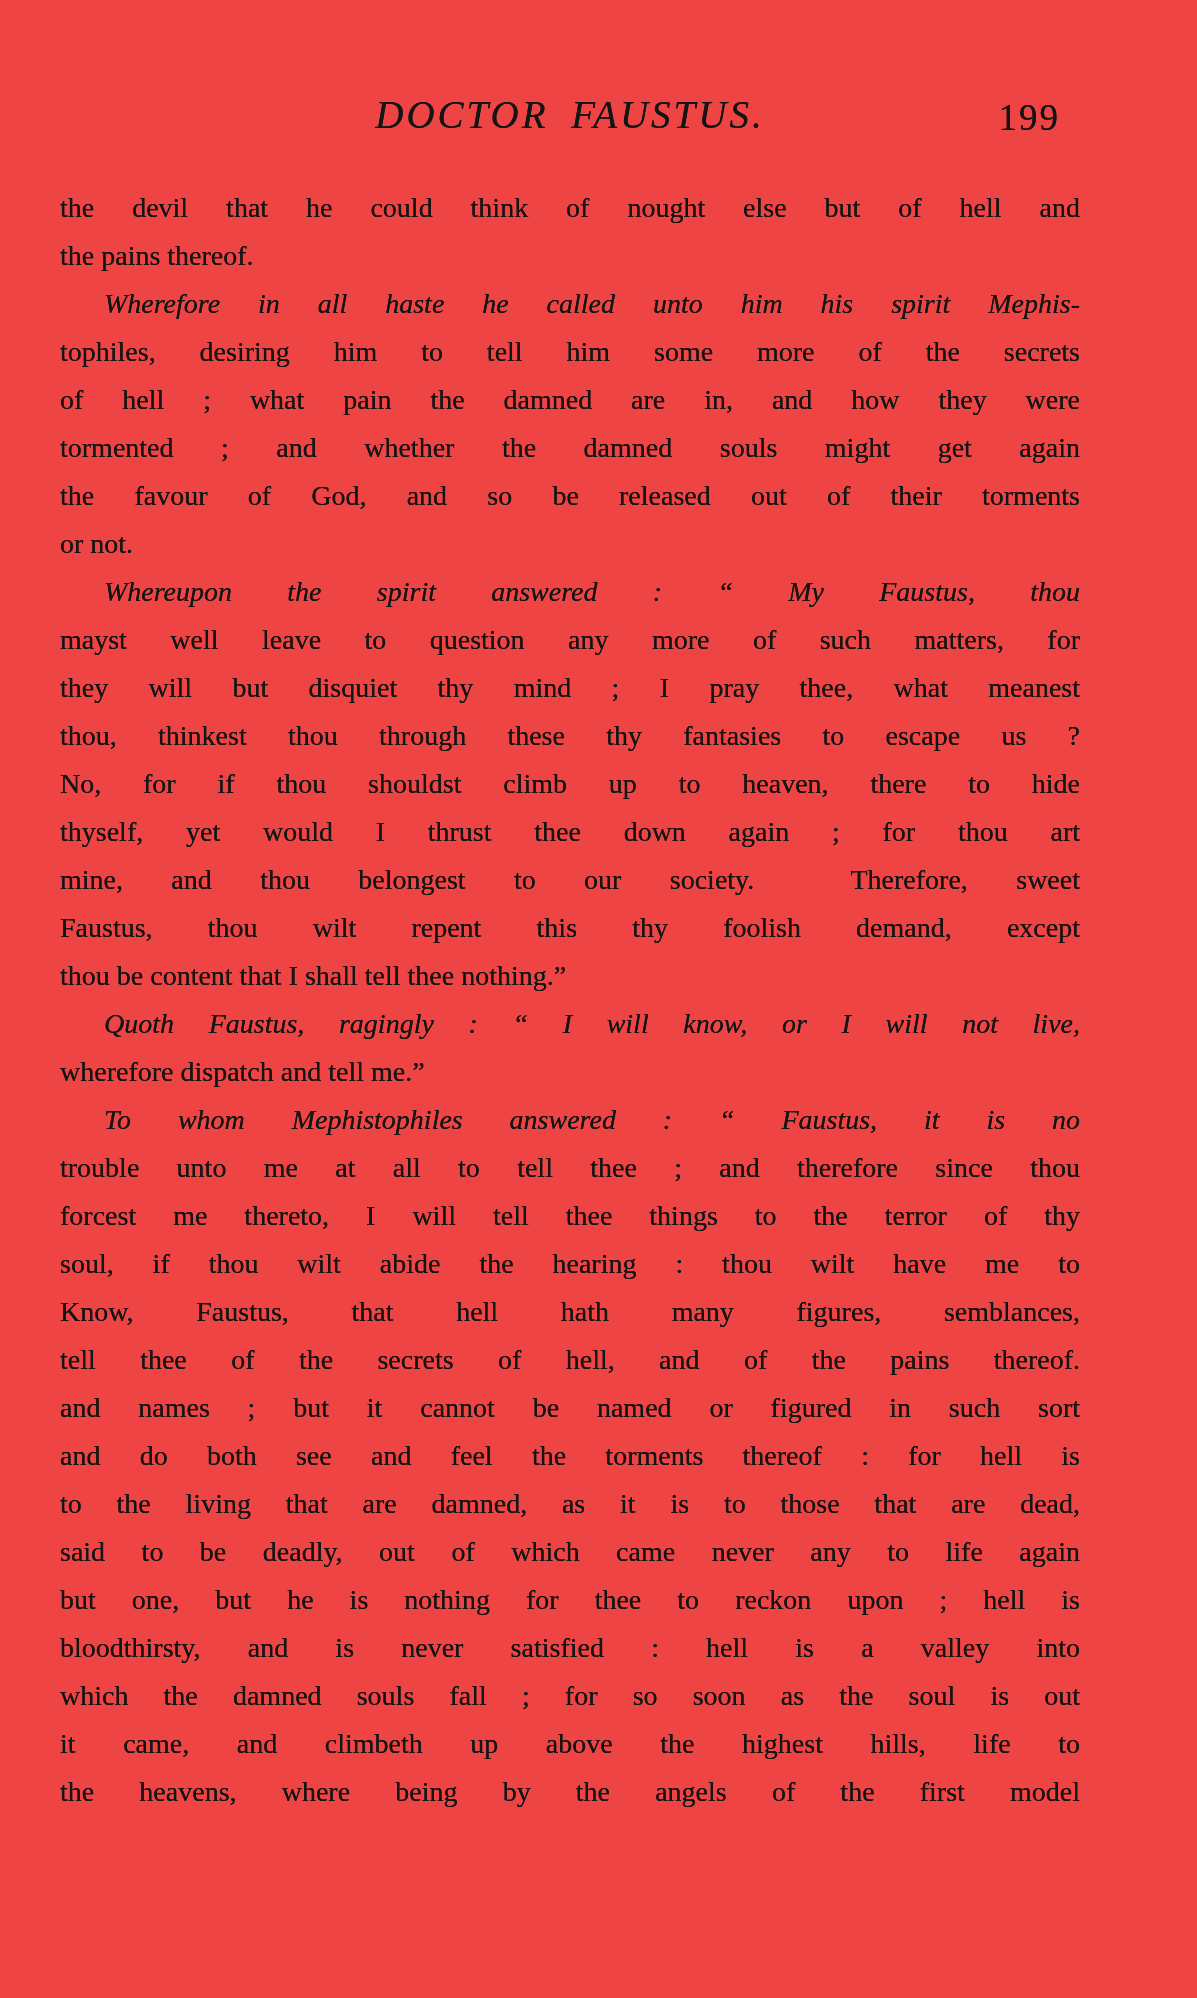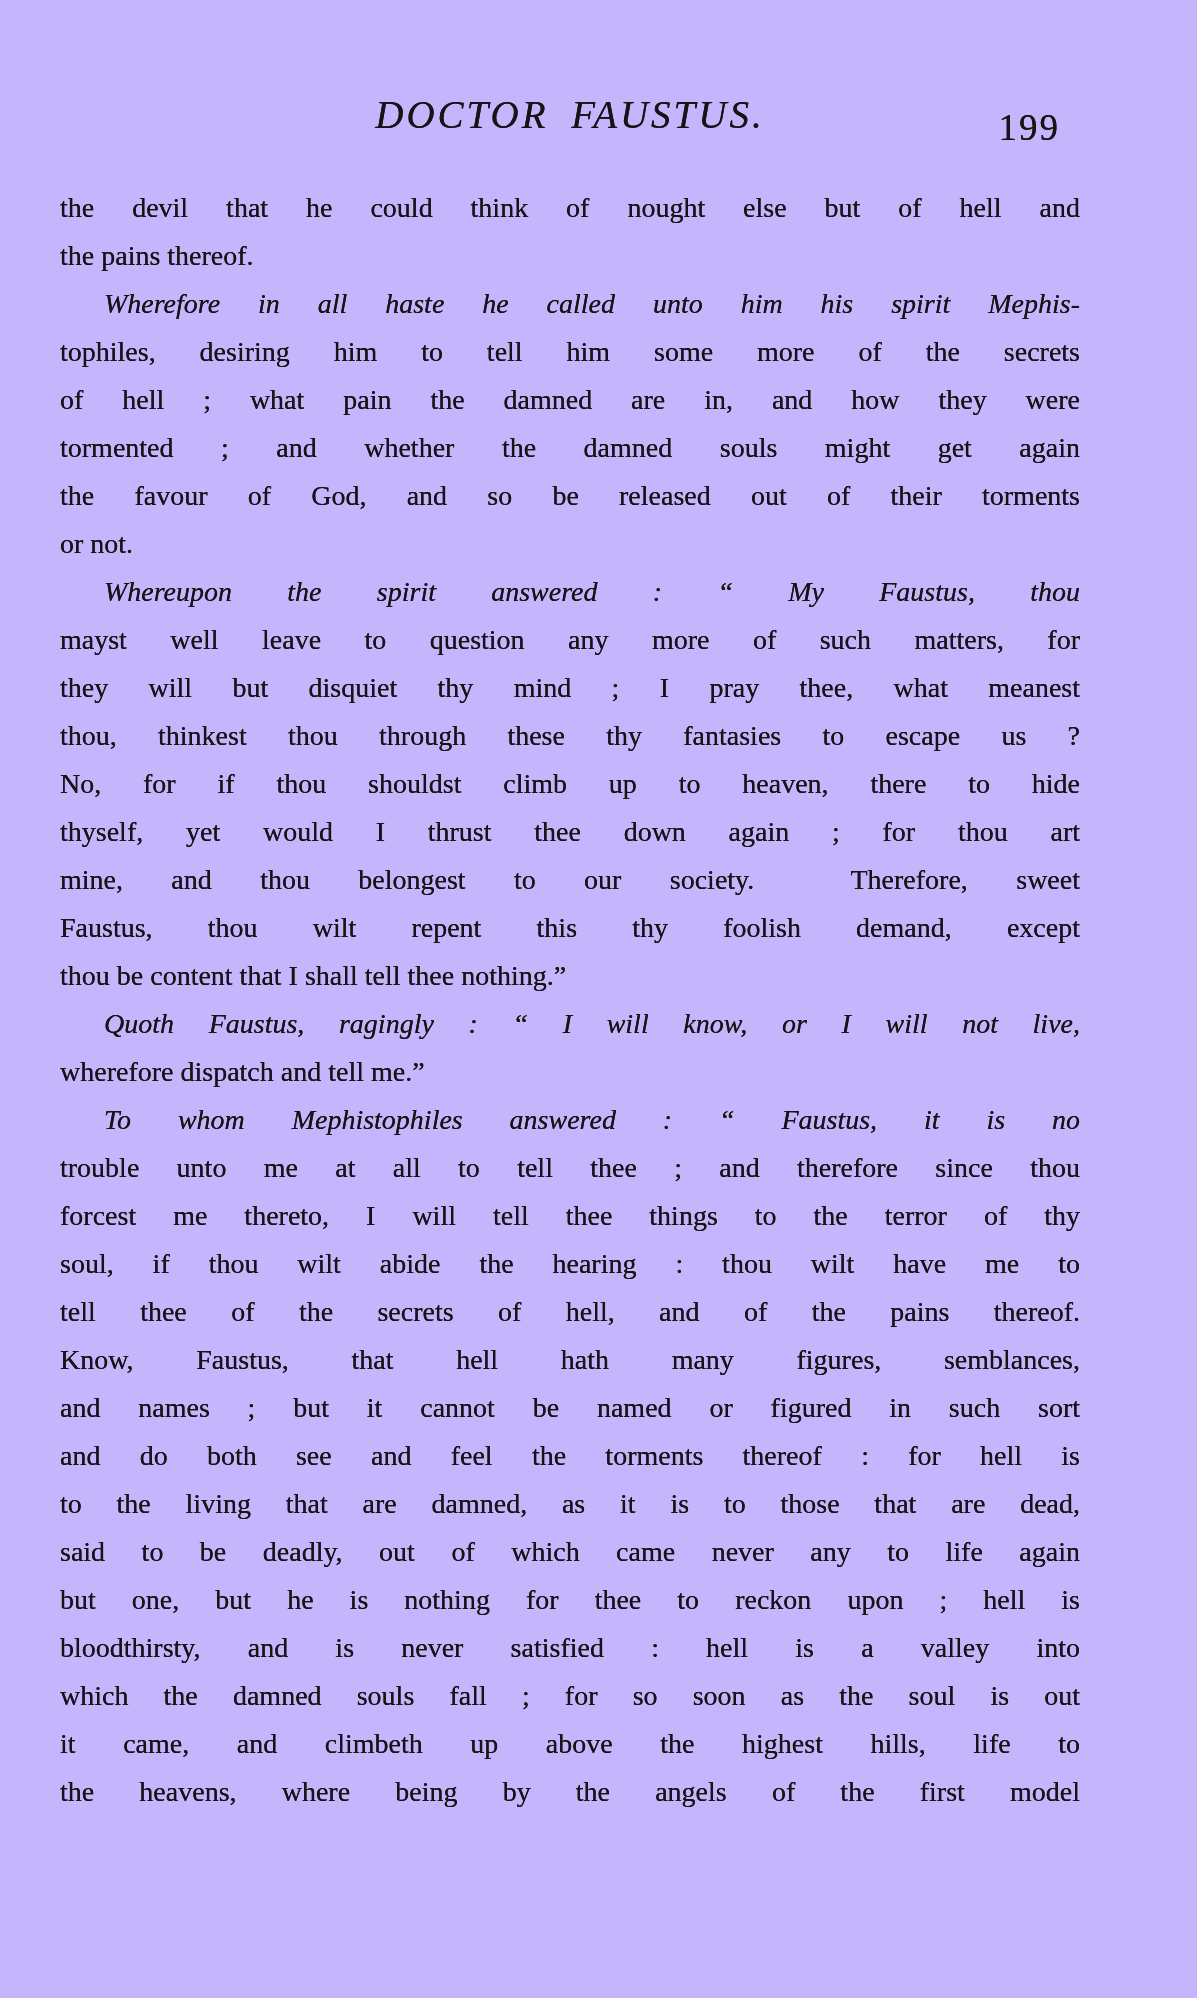--- a/index.html
+++ b/index.html
@@ -4,21 +4,21 @@
 <style>
   html, body {
     margin: 0;
     padding: 0;
     background: #ffffff;
   }
   .page {
     position: relative;
     width: 1197px;
     height: 1998px;
-    background: #c4b5fd;
+    background: #ef4444;
     overflow: hidden;
     font-family: "Liberation Serif", "DejaVu Serif", serif;
     color: #151515;
   }
   .running-header {
     position: absolute;
     top: 92px;
     left: 60px;
     width: 1020px;
     height: 50px;
@@ -31,21 +31,21 @@
     font-style: italic;
     font-size: 39px;
     letter-spacing: 3px;
     word-spacing: 10px;
     white-space: nowrap;
     text-shadow: 0 0 0.6px currentColor;
   }
   .page-number {
     position: absolute;
     right: 20px;
-    top: 14px;
+    top: 4px;
     font-size: 37px;
     letter-spacing: 2px;
     text-shadow: 0 0 0.5px currentColor;
   }
   .page-body {
     position: absolute;
     top: 184px;
     left: 60px;
     width: 1020px;
   }
@@ -104,22 +104,22 @@
       </div>
       <div class="paragraph">
         <div class="line indent">Quoth Faustus, ragingly : “ I will know, or I will not live,</div>
         <div class="line end">wherefore dispatch and tell me.”</div>
       </div>
       <div class="paragraph">
         <div class="line indent">To whom Mephistophiles answered : “ Faustus, it is no</div>
         <div class="line">trouble unto me at all to tell thee ; and therefore since thou</div>
         <div class="line">forcest me thereto, I will tell thee things to the terror of thy</div>
         <div class="line">soul, if thou wilt abide the hearing : thou wilt have me to</div>
+        <div class="line">Know, Faustus, that hell hath many figures, semblances,</div>
         <div class="line">tell thee of the secrets of hell, and of the pains thereof.</div>
-        <div class="line">Know, Faustus, that hell hath many figures, semblances,</div>
         <div class="line">and names ; but it cannot be named or figured in such sort</div>
         <div class="line">and do both see and feel the torments thereof : for hell is</div>
         <div class="line">to the living that are damned, as it is to those that are dead,</div>
         <div class="line">said to be deadly, out of which came never any to life again</div>
         <div class="line">but one, but he is nothing for thee to reckon upon ; hell is</div>
         <div class="line">bloodthirsty, and is never satisfied : hell is a valley into</div>
         <div class="line">which the damned souls fall ; for so soon as the soul is out</div>
         <div class="line">it came, and climbeth up above the highest hills, life to</div>
         <div class="line">the heavens, where being by the angels of the first model</div>
       </div>

